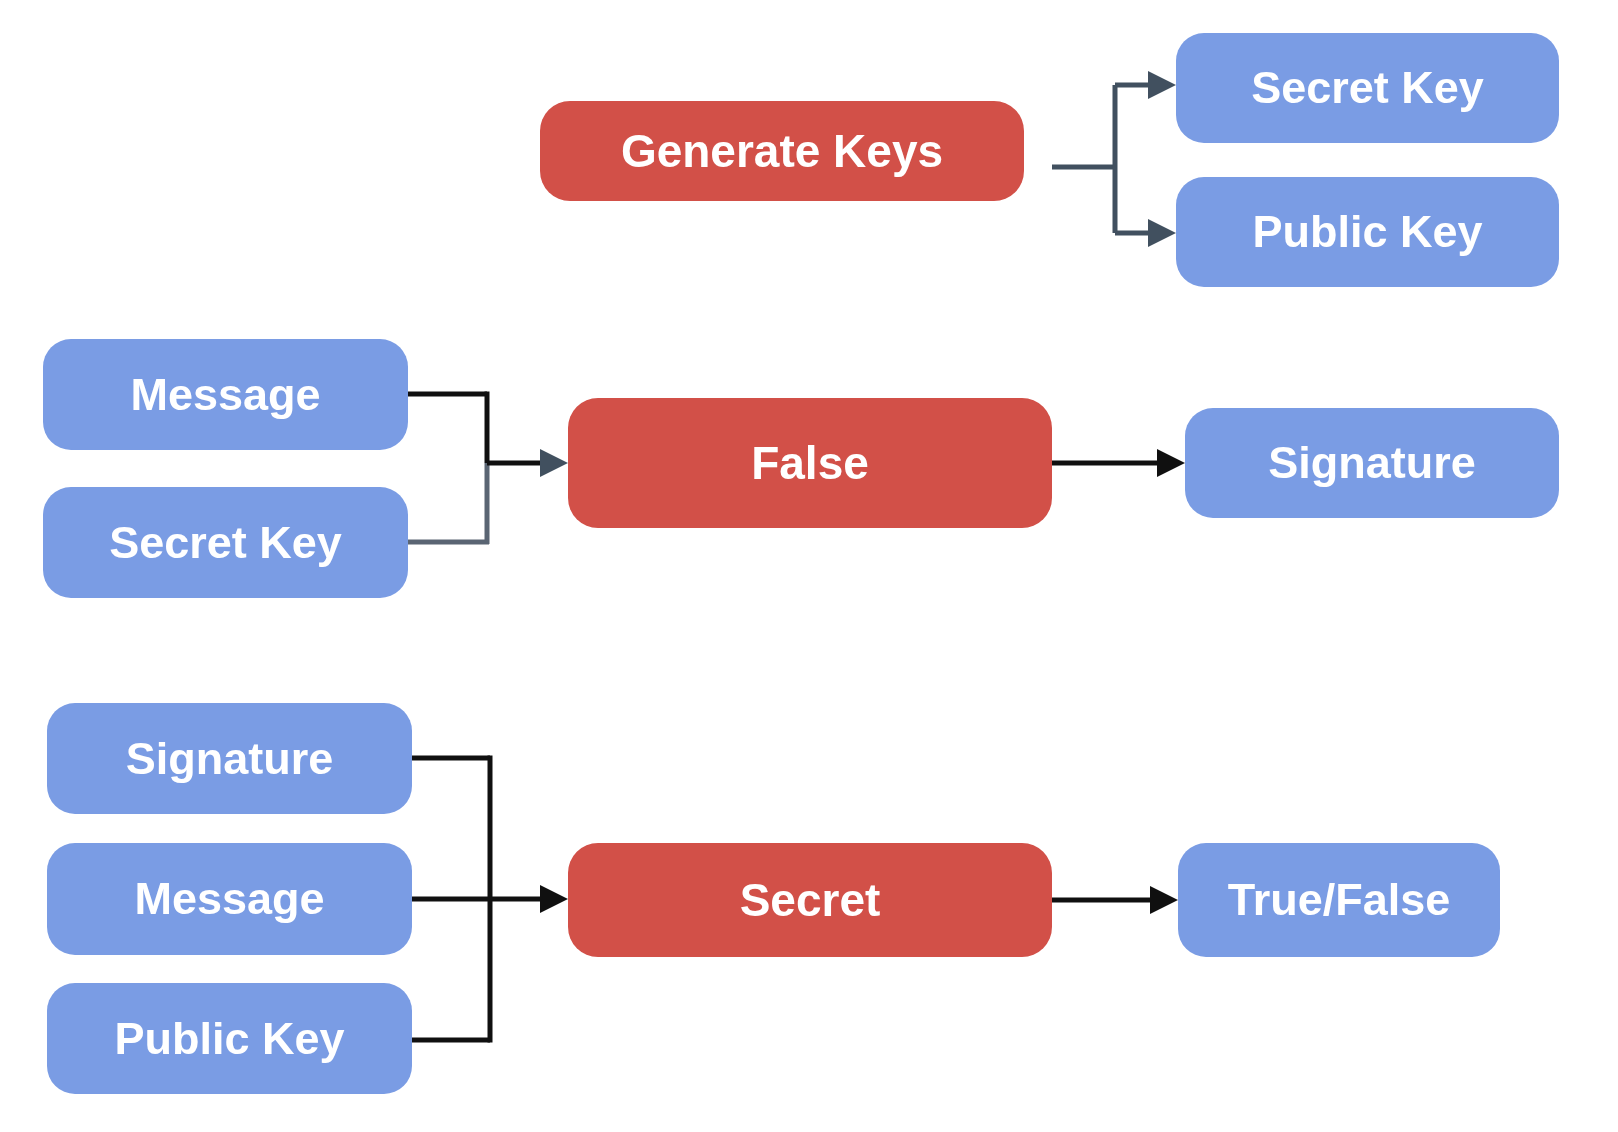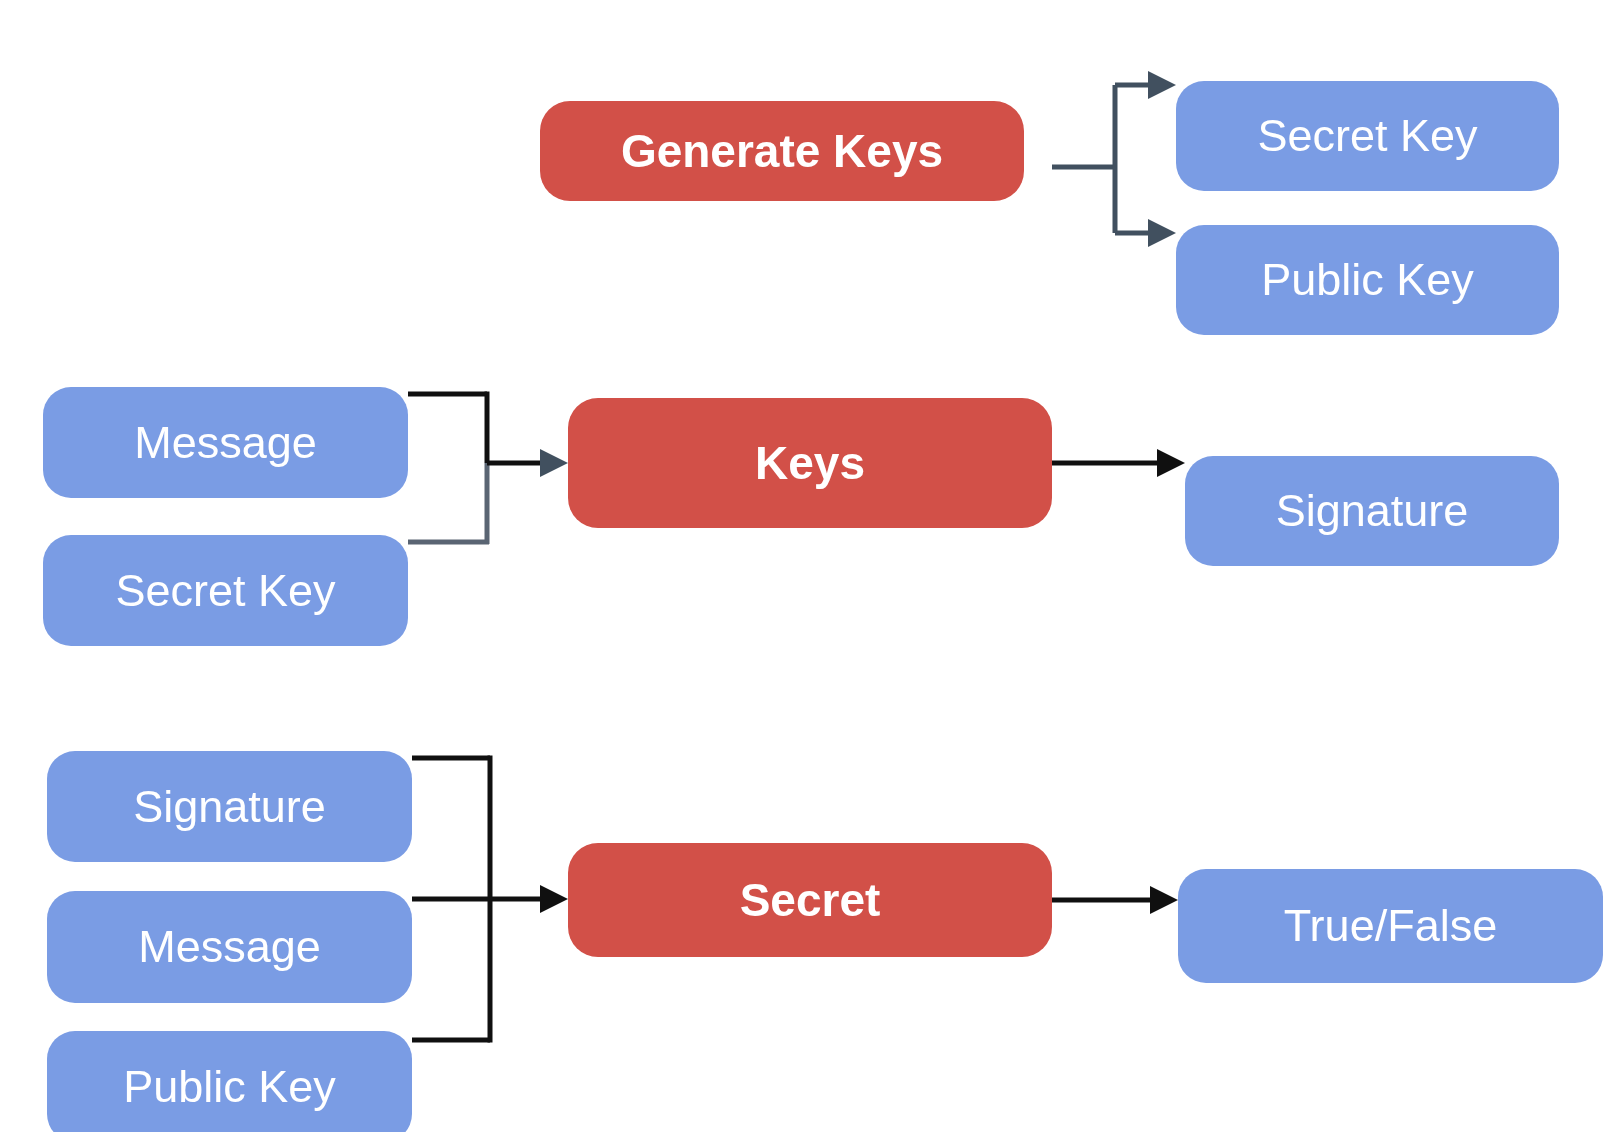--- a/index.html
+++ b/index.html
@@ -34,42 +34,41 @@
   }
   .node.process {
     background: #d25048;
     font-size: 46px;
     font-weight: bold;
     border-radius: 30px;
   }
   .node.data {
     background: #7a9ce4;
     font-size: 45px;
-    font-weight: normal;
-    margin-top: 48px;
+    font-weight: bold;
   }
   .stroke-slate { stroke: #41505f; stroke-width: 5; fill: none; }
   .stroke-gray  { stroke: #5a6573; stroke-width: 5; fill: none; }
   .stroke-black { stroke: #101010; stroke-width: 5; fill: none; }
   .head-slate { fill: #41505f; stroke: none; }
   .head-black { fill: #101010; stroke: none; }
 
   
   #n-generate   { left: 540px;  top: 101px; width: 484px; height: 100px; justify-content: center; }
   #n-secret-out { left: 1176px; top: 33px;  width: 383px; height: 110px; }
   #n-public-out { left: 1176px; top: 177px; width: 383px; height: 110px; }
   #n-msg-sign   { left: 43px;   top: 339px; width: 365px; height: 111px; }
   #n-sk-sign    { left: 43px;   top: 487px; width: 365px; height: 111px; }
   #n-sign       { left: 568px;  top: 398px; width: 484px; height: 130px; }
   #n-sig-out    { left: 1185px; top: 408px; width: 374px; height: 110px; }
   #n-sig-ver    { left: 47px;   top: 703px; width: 365px; height: 111px; }
   #n-msg-ver    { left: 47px;   top: 843px; width: 365px; height: 112px; }
   #n-pk-ver     { left: 47px;   top: 983px; width: 365px; height: 111px; }
   #n-verify     { left: 568px;  top: 843px; width: 484px; height: 114px; }
-  #n-truefalse  { left: 1178px; top: 821px; width: 425px; height: 114px; }
+  #n-truefalse  { left: 1178px; top: 843px; width: 322px; height: 114px; }
 </style>
 </head>
 <body>
 
 <div class="canvas">
 
   <svg class="edges-svg" viewBox="0 0 1618 1132">
 
     <g>
       <path class="stroke-slate" d="M1052 167 H1115"></path>
@@ -122,21 +121,21 @@
 
   <div id="n-msg-sign" class="node data">
     <span>Message</span>
   </div>
 
   <div id="n-sk-sign" class="node data">
     <span>Secret Key</span>
   </div>
 
   <div id="n-sign" class="node process">
-    <span>Keys</span>
+    <span>False</span>
   </div>
 
   <div id="n-sig-out" class="node data">
     <span>Signature</span>
   </div>
 
   <div id="n-sig-ver" class="node data">
     <span>Signature</span>
   </div>
 

